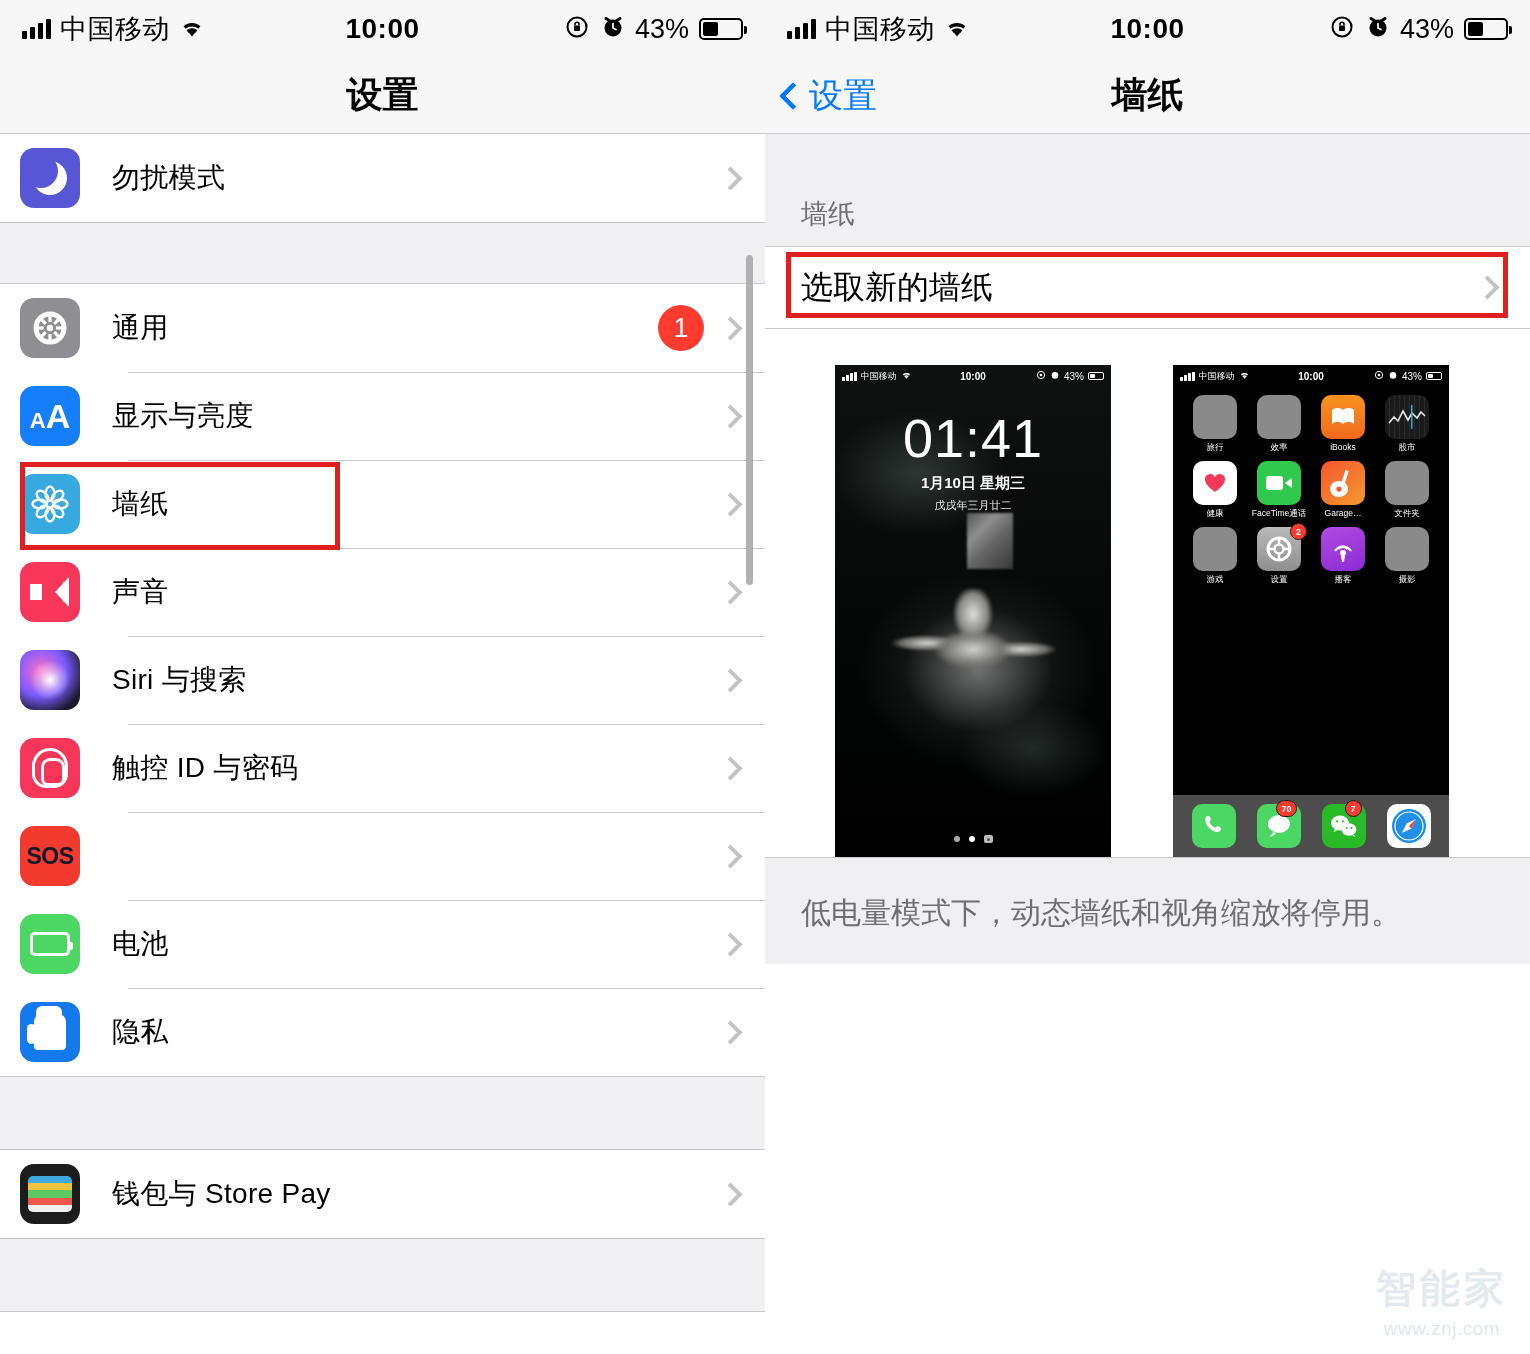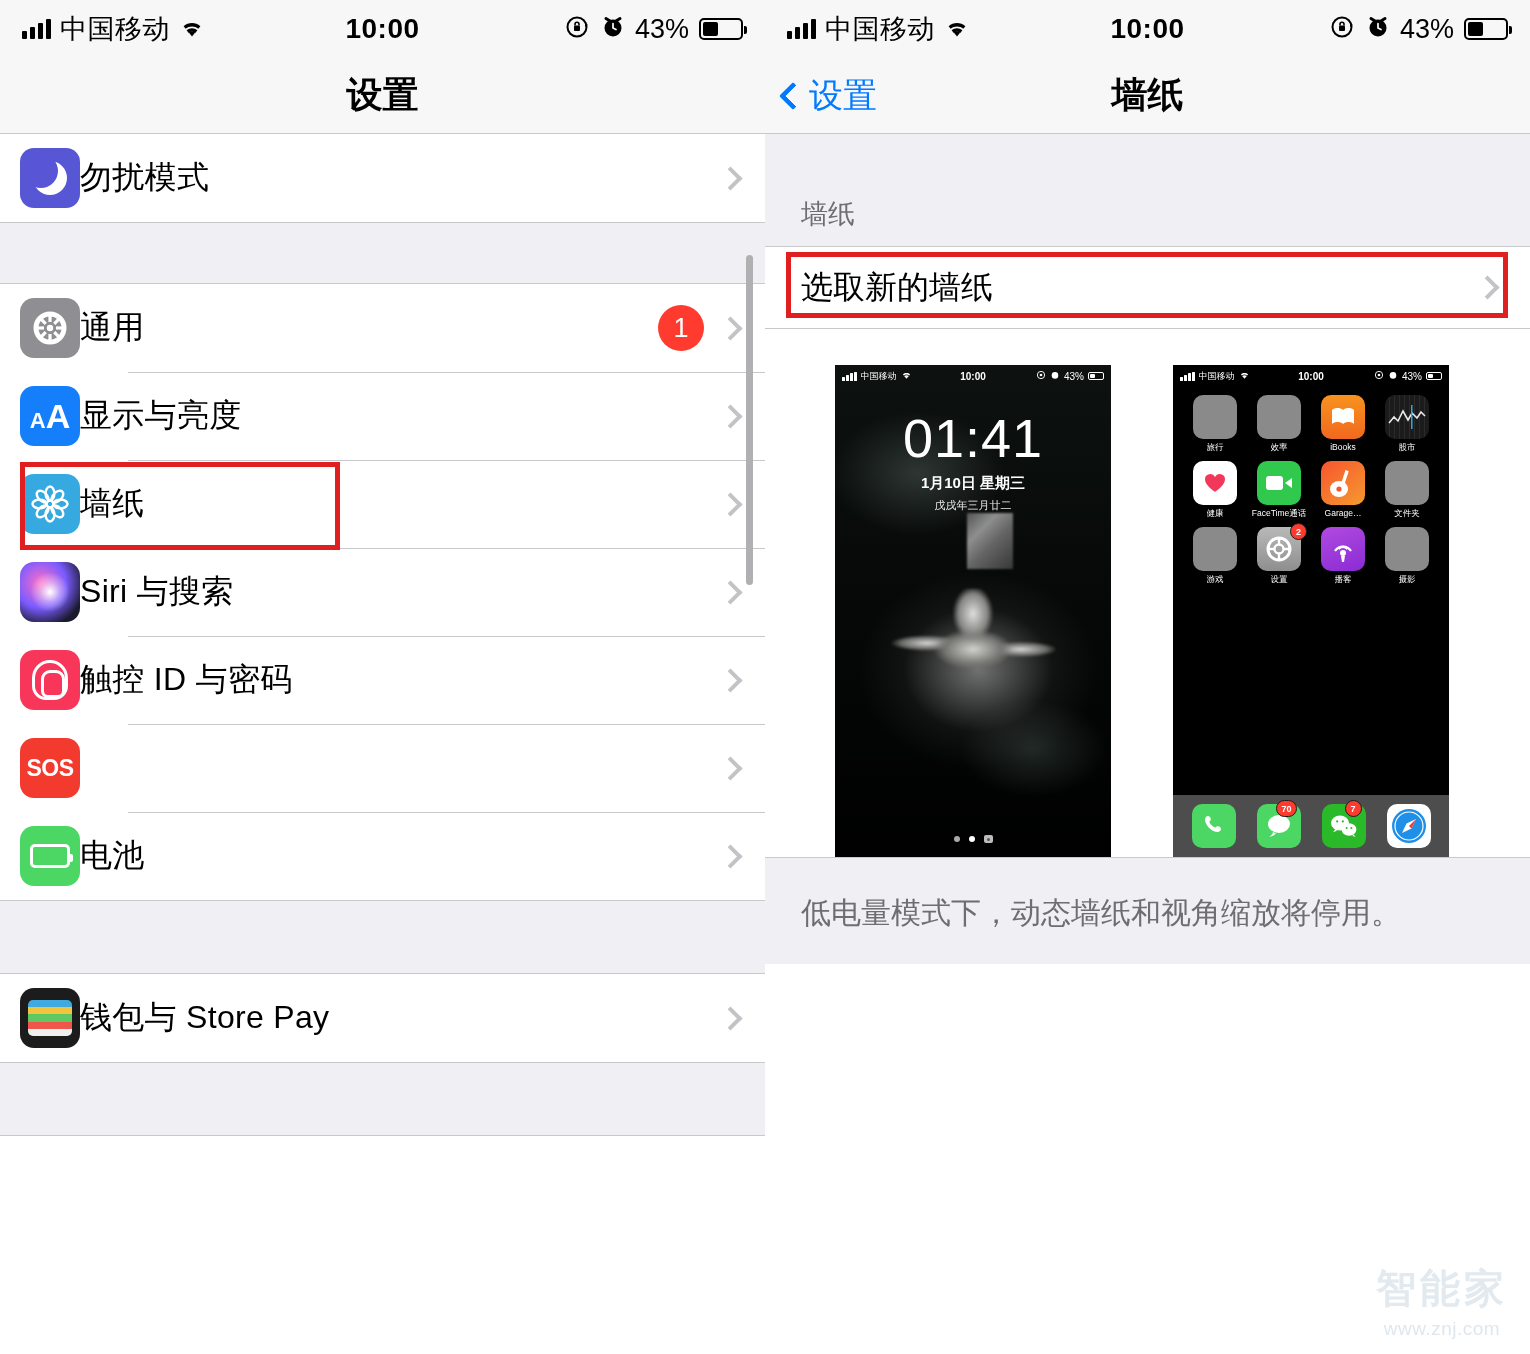--- a/index.html
+++ b/index.html
@@ -82,21 +82,21 @@
   .row + .row::before {
     content: ""; position: absolute; left: 128px; right: 0; top: 0;
     height: 1px; background: #c8c7cc;
   }
   .ico {
     width: 60px; height: 60px; border-radius: 14px;
     flex: 0 0 60px; display: flex; align-items: center; justify-content: center;
     position: relative; overflow: hidden;
   }
   .row-label {
-    font-size: 32px; color: #000; letter-spacing: .3px;
+    margin-left: 32px; font-size: 28px; color: #000; letter-spacing: .3px;
     white-space: nowrap;
   }
   .row-right { margin-left: auto; display: flex; align-items: center; gap: 18px; padding-right: 26px; }
   .badge {
     min-width: 46px; height: 46px; border-radius: 23px; background: #ff3b30;
     color: #fff; font-size: 27px; font-weight: 500;
     display: flex; align-items: center; justify-content: center; padding: 0 12px;
   }
   .chev {
     width: 17px; height: 17px;
@@ -110,21 +110,21 @@
   .aa-art { color:#fff; font-weight:700; display:flex; align-items:baseline; }
   .aa-art .s { font-size: 22px; } .aa-art .b { font-size: 34px; }
   .spk-art { position: relative; width: 40px; height: 30px; }
   .spk-art .b { position:absolute; left:0; top:7px; width:12px; height:16px; background:#fff; }
   .spk-art .t { position:absolute; left:10px; top:0; width:0; height:0; border:15px solid transparent; border-right:14px solid #fff; }
   .spk-art .w { position:absolute; right:2px; top:5px; width:12px; height:20px; border-right:3px solid #fff; border-radius:50%; }
   .siri-art { width:60px; height:60px; background: radial-gradient(circle at 35% 35%, #ff6ec7 0%, #7b5bff 45%, #1a1a2e 80%); display:flex;align-items:center;justify-content:center; }
   .siri-art .star { width:40px;height:40px; background: radial-gradient(ellipse at center, #fff 0%, rgba(255,255,255,.4) 35%, transparent 70%); border-radius:50%; }
   .fp-art { width: 36px; height: 40px; border-radius: 18px 18px 14px 14px; border: 3px solid #fff; position: relative; }
   .fp-art::before { content:""; position:absolute; left:6px; top:7px; width:18px; height:22px; border-radius:9px 9px 7px 7px; border:3px solid #fff; }
-  .sos-art { color:#ffffff; font-size:23px; font-weight:800; letter-spacing:-.5px; }
+  .sos-art { color:#0f172a; font-size:23px; font-weight:800; letter-spacing:-.5px; }
   .batt-art { width: 40px; height: 24px; border: 3px solid #fff; border-radius: 5px; position: relative; }
   .batt-art::after { content:""; position:absolute; right:-6px; top:7px; width:4px; height:8px; background:#fff; border-radius:0 2px 2px 0; }
   .hand-art { width: 32px; height: 36px; background:#fff; border-radius: 8px 8px 4px 4px; position: relative; }
   .hand-art::before { content:""; position:absolute; left:-7px; top:10px; width:9px; height:20px; background:#fff; border-radius:5px; }
   .hand-art::after { content:""; position:absolute; left:2px; top:-8px; width:26px; height:14px; background:#fff; border-radius:6px 6px 0 0; }
   .wallet-art { width: 44px; height: 36px; border-radius: 5px; overflow:hidden; display:flex; flex-direction:column; }
   .wallet-art span { flex:1; }
 
   
   .hl {
@@ -354,20 +354,33 @@
             <ellipse cx="14.6" cy="29.4" rx="4.4" ry="7" transform="rotate(45 14.6 29.4)"></ellipse>
           </g>
             </svg>
         </div>
         <div class="row-label">墙纸</div>
         <div class="row-right">
           <span class="chev"></span>
         </div>
       </div>
 
+      <div class="row">
+        <div class="ico" style="background:#f8365a">
+          <span class="spk-art">
+              <span class="b"></span>
+              <span class="t"></span>
+              <span class="w"></span>
+            </span>
+        </div>
+        <div class="row-label">声音</div>
+        <div class="row-right">
+          <span class="chev"></span>
+        </div>
+      </div>
 
       <div class="row">
         <div class="ico siri-art">
           <span class="star"></span>
         </div>
         <div class="row-label">Siri 与搜索</div>
         <div class="row-right">
           <span class="chev"></span>
         </div>
       </div>
@@ -394,20 +407,29 @@
       <div class="row">
         <div class="ico" style="background:#4cd663">
           <span class="batt-art"></span>
         </div>
         <div class="row-label">电池</div>
         <div class="row-right">
           <span class="chev"></span>
         </div>
       </div>
 
+      <div class="row">
+        <div class="ico" style="background:#1479ec">
+          <span class="hand-art"></span>
+        </div>
+        <div class="row-label">隐私</div>
+        <div class="row-right">
+          <span class="chev"></span>
+        </div>
+      </div>
     </div>
 
     <div class="list-gap tall"></div>
 
     <div class="group">
 
       <div class="row">
         <div class="ico" style="background:#1c1c1c">
           <span class="wallet-art">
             <span style="background:#3fa9e0"></span>

